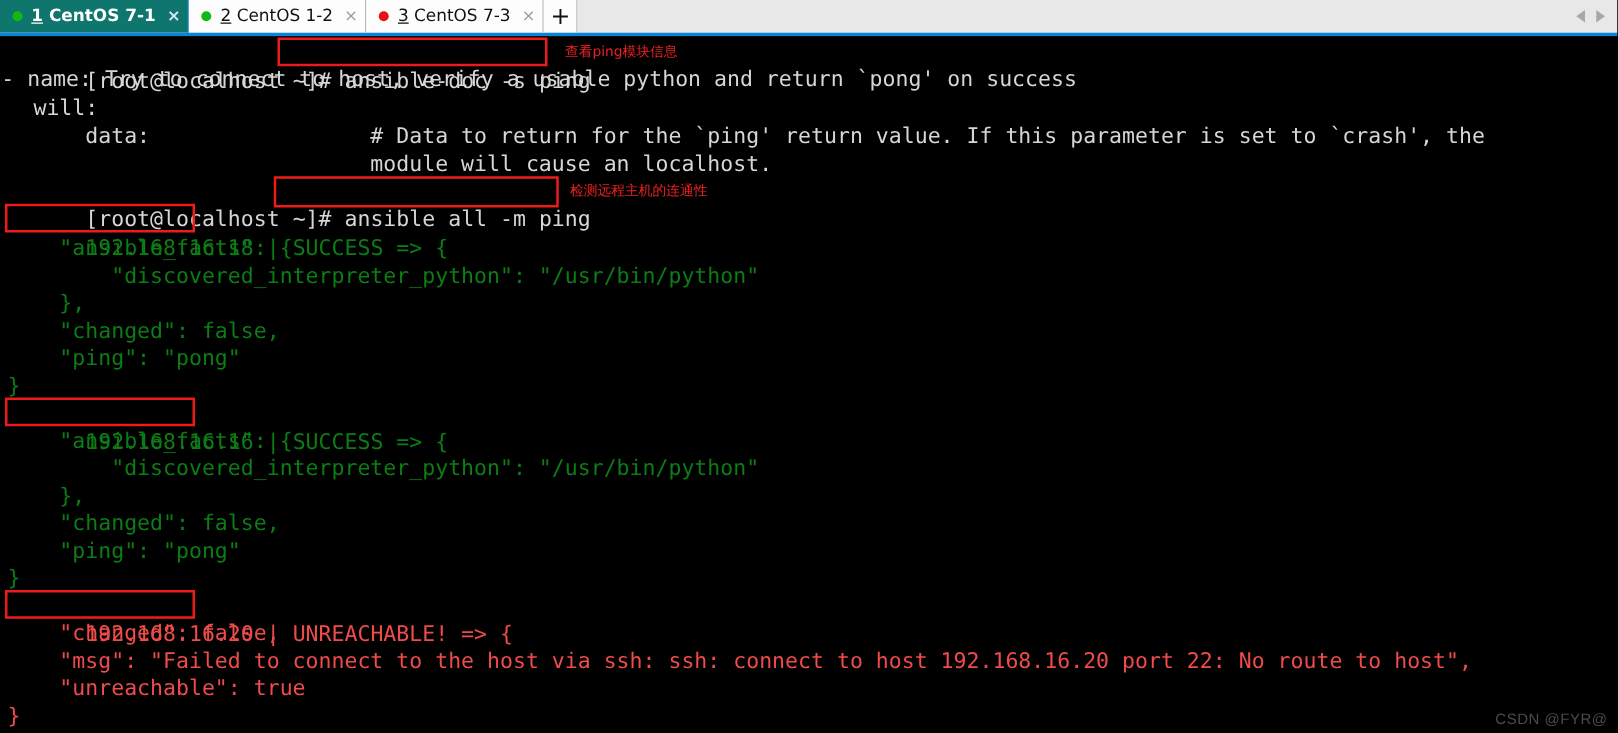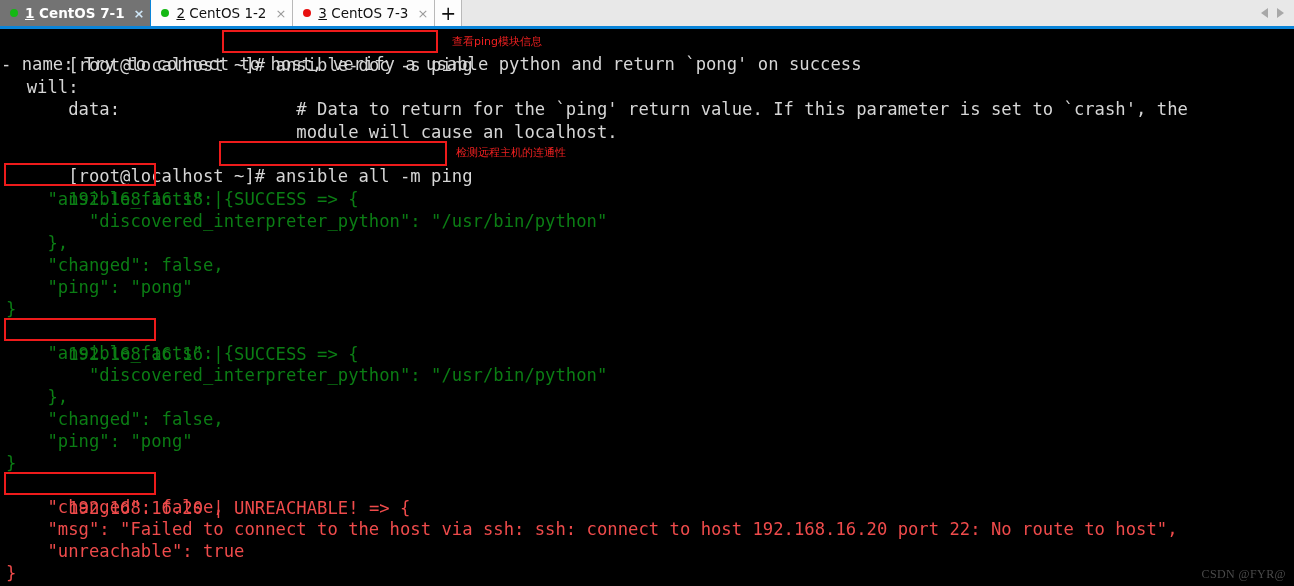--- a/index.html
+++ b/index.html
@@ -34,21 +34,21 @@
     padding: 0 6px 0 10px;
     box-sizing: border-box;
     font-size: 13.5px;
     color: #111;
     background: #fdfdfd;
     border-right: 1px solid #b9b9b9;
     cursor: default;
     white-space: nowrap;
   }
   .tab.active {
-    background: #737373;
+    background: #0f766e;
     color: #ffffff;
     font-weight: bold;
     border-right: 1px solid #0a84d8;
   }
   .tab .dot {
     width: 8px;
     height: 8px;
     border-radius: 50%;
     margin-right: 7px;
     flex: none;
@@ -125,21 +125,21 @@
     position: absolute;
     border: 2px solid #ee1b1b;
     box-sizing: border-box;
     pointer-events: none;
   }
 
   .watermark {
     position: absolute;
     right: 8px;
     bottom: 4px;
-    font-family: Liberation Serif, serif;
+    font-family: Liberation Sans, sans-serif;
     font-size: 12px;
     color: #4a4a4a;
     letter-spacing: 0.4px;
   }
 </style>
 </head>
 <body>
 
 <div id="app">
 

